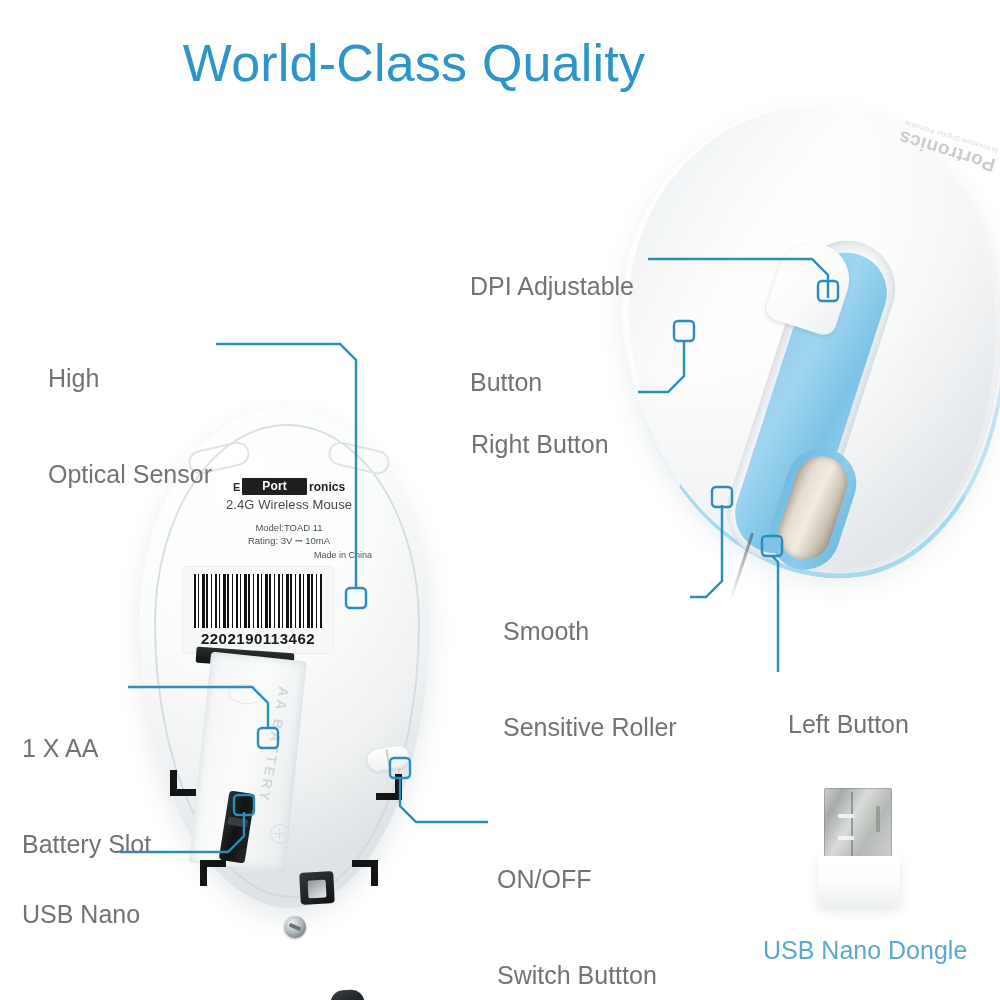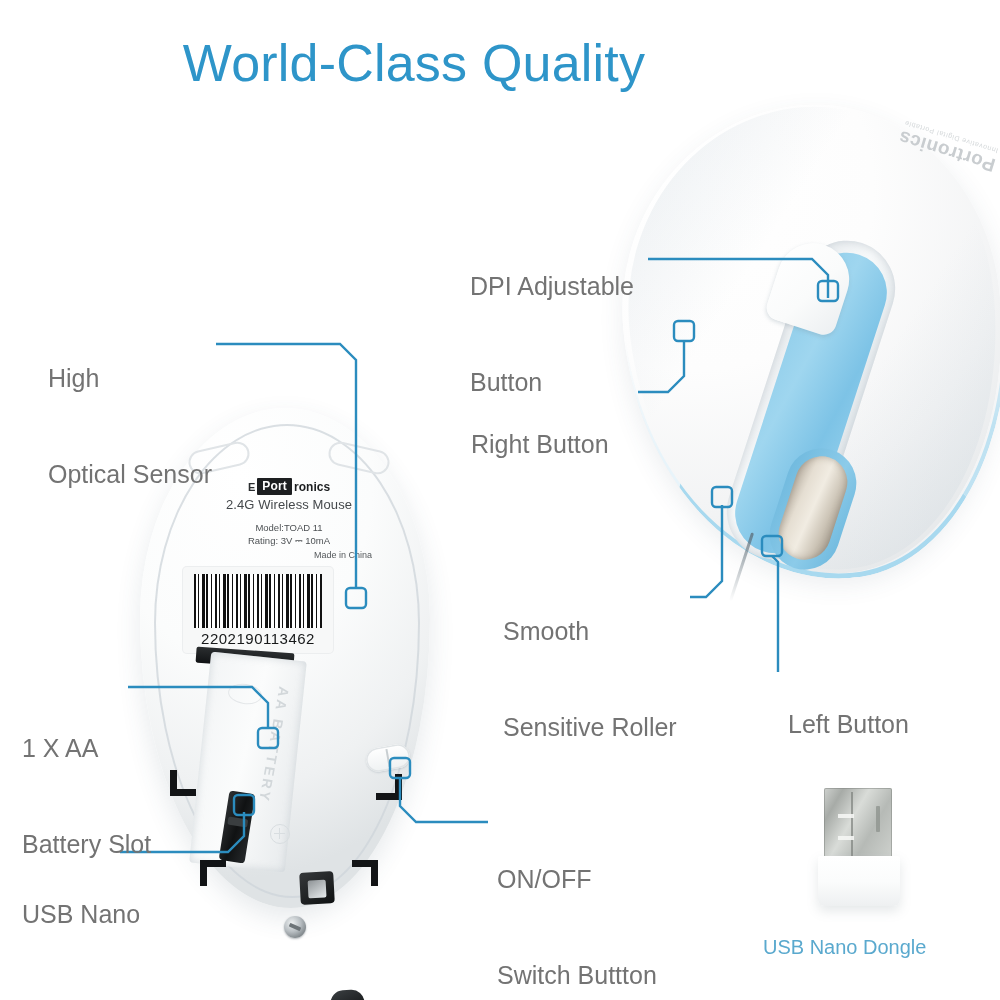--- a/index.html
+++ b/index.html
@@ -16,21 +16,21 @@
     font-size:52px;font-weight:400;color:#2e95c9;letter-spacing:0.2px;
     line-height:1.05;
   }
 
   
   .label{
     position:absolute;color:#737373;font-size:25px;line-height:1.28;
     font-weight:400;white-space:pre;
   }
   .cap-dongle{
-    position:absolute;color:#5aa9ce;font-size:20px;font-weight:400;white-space:pre;
+    position:absolute;color:#5aa9ce;font-size:25px;font-weight:400;white-space:pre;
   }
 
   
   #vec{position:absolute;left:0;top:0;width:1000px;height:1000px;pointer-events:none;}
 
   
   #mouse-top{position:absolute;left:615px;top:95px;width:400px;height:500px;}
   .mt-body{
     position:absolute;left:10px;top:10px;width:378px;height:470px;
     border-radius:52% 48% 46% 54% / 44% 44% 56% 56%;
@@ -125,39 +125,39 @@
     border-radius:12px;border:2px solid #e0e4e7;transform:rotate(13deg);}
 
   .mb-label{
     position:absolute;left:54px;top:70px;width:190px;text-align:center;
     color:#555b5f;
   }
   .mb-brandwrap{display:flex;justify-content:center;align-items:center;gap:2px;}
   .mb-brand-e{font-size:11px;font-weight:700;color:#2a2d2f;}
   .mb-brand{
     background:#1d1f21;color:#ffffff;font-size:12px;font-weight:700;
-    padding:1px 5px 2px;letter-spacing:.2px;border-radius:1px;
+    padding:1px 20px 2px;letter-spacing:.2px;border-radius:1px;
   }
   .mb-brand2{font-size:12px;font-weight:700;color:#1d1f21;}
   .mb-l1{font-size:13px;color:#44484b;margin-top:2px;letter-spacing:.1px;}
   .mb-l2{font-size:9.5px;color:#4d5154;margin-top:10px;}
   .mb-l3{font-size:9.5px;color:#4d5154;margin-top:2px;}
   .mb-l4{font-size:9px;color:#55595c;margin-top:3px;text-align:right;padding-right:12px;}
 
   .mb-bcplate{
     position:absolute;left:42px;top:158px;width:152px;height:88px;
     background:#f7f8f8;border-radius:5px;box-shadow:inset 0 0 0 1px #eceeef;
   }
   .mb-barcode{position:absolute;left:54px;top:166px;width:128px;height:54px;
     background:repeating-linear-gradient(90deg,
       #111 0 2px,#fff 2px 4px,#111 4px 5px,#fff 5px 8px,#111 8px 11px,#fff 11px 12px,
       #111 12px 14px,#fff 14px 17px,#111 17px 18px,#fff 18px 21px);
   }
   .mb-bcnum{position:absolute;left:48px;top:222px;width:140px;text-align:center;
-    font-size:15px;font-weight:400;color:#17191a;letter-spacing:.5px;}
+    font-size:15px;font-weight:700;color:#17191a;letter-spacing:.5px;}
 
   
   .mb-sensor{
     position:absolute;left:191px;top:582px;width:34px;height:40px;
   }
   .sensor-shape{
     position:absolute;left:0;top:0;width:34px;height:40px;
     background:linear-gradient(160deg,#3b3f42 0%,#17191b 55%,#303437 100%);
     border-radius:13px 13px 9px 9px;transform:rotate(-4deg);
   }

